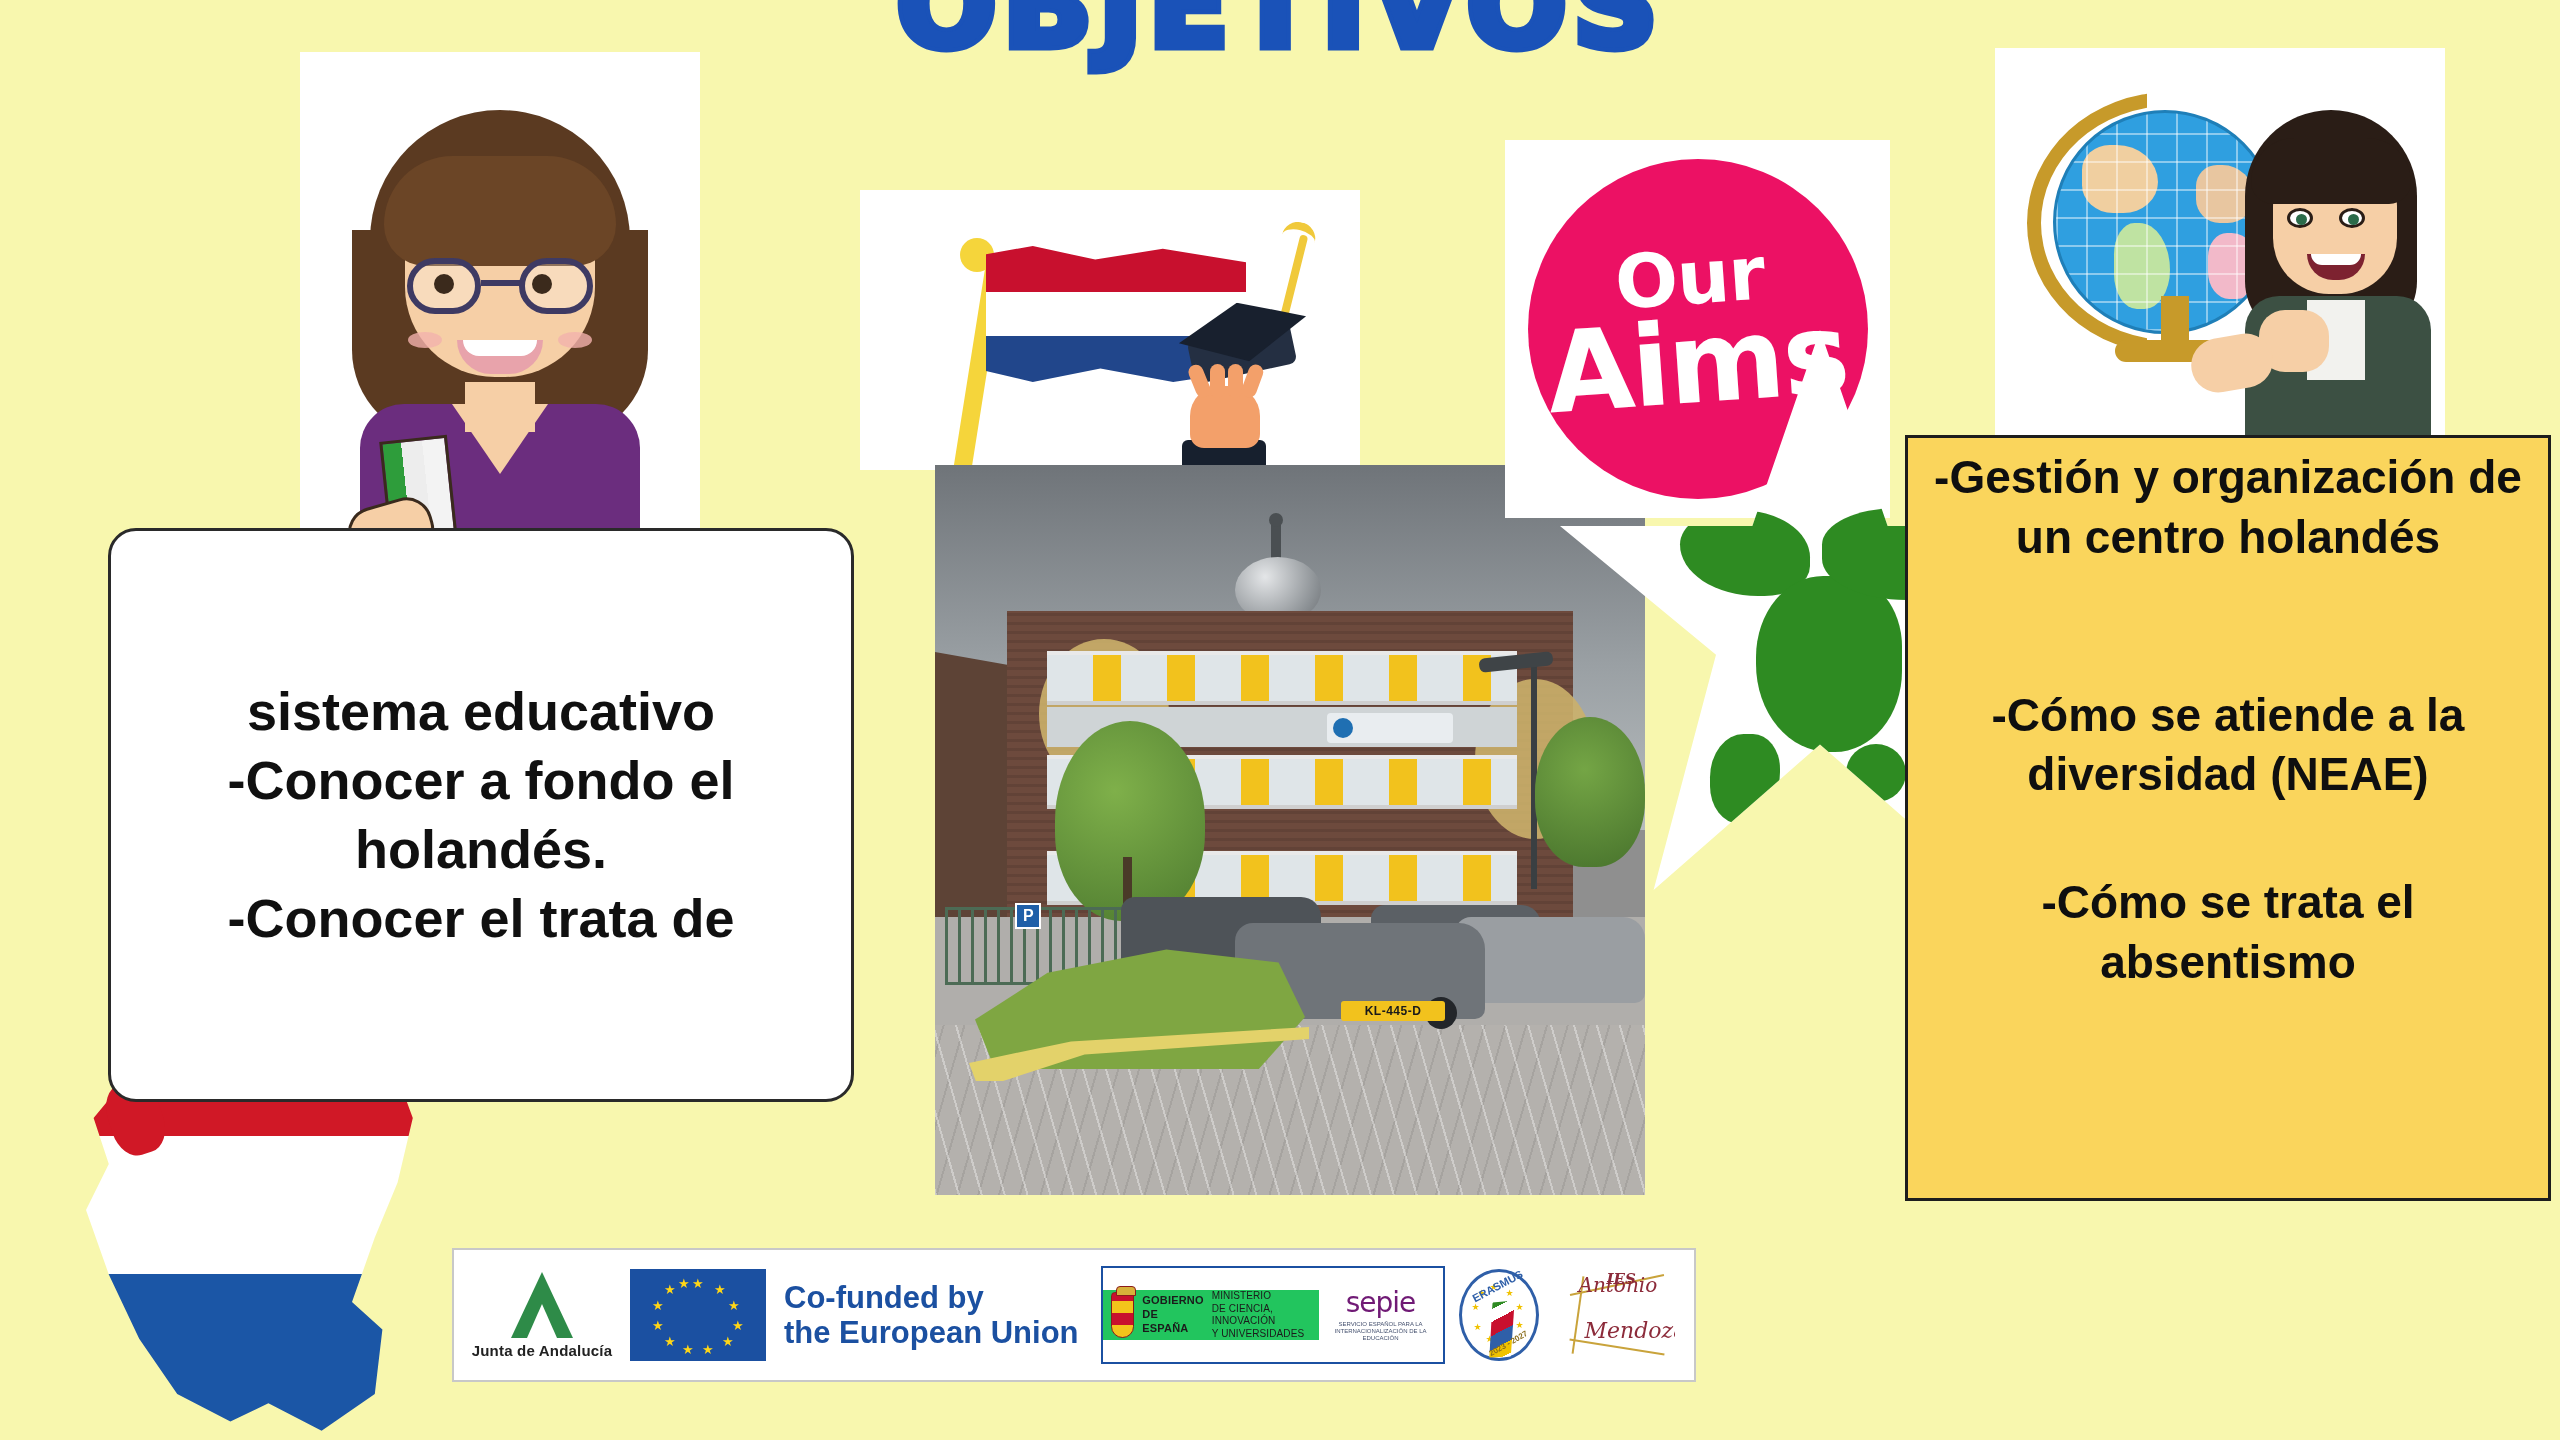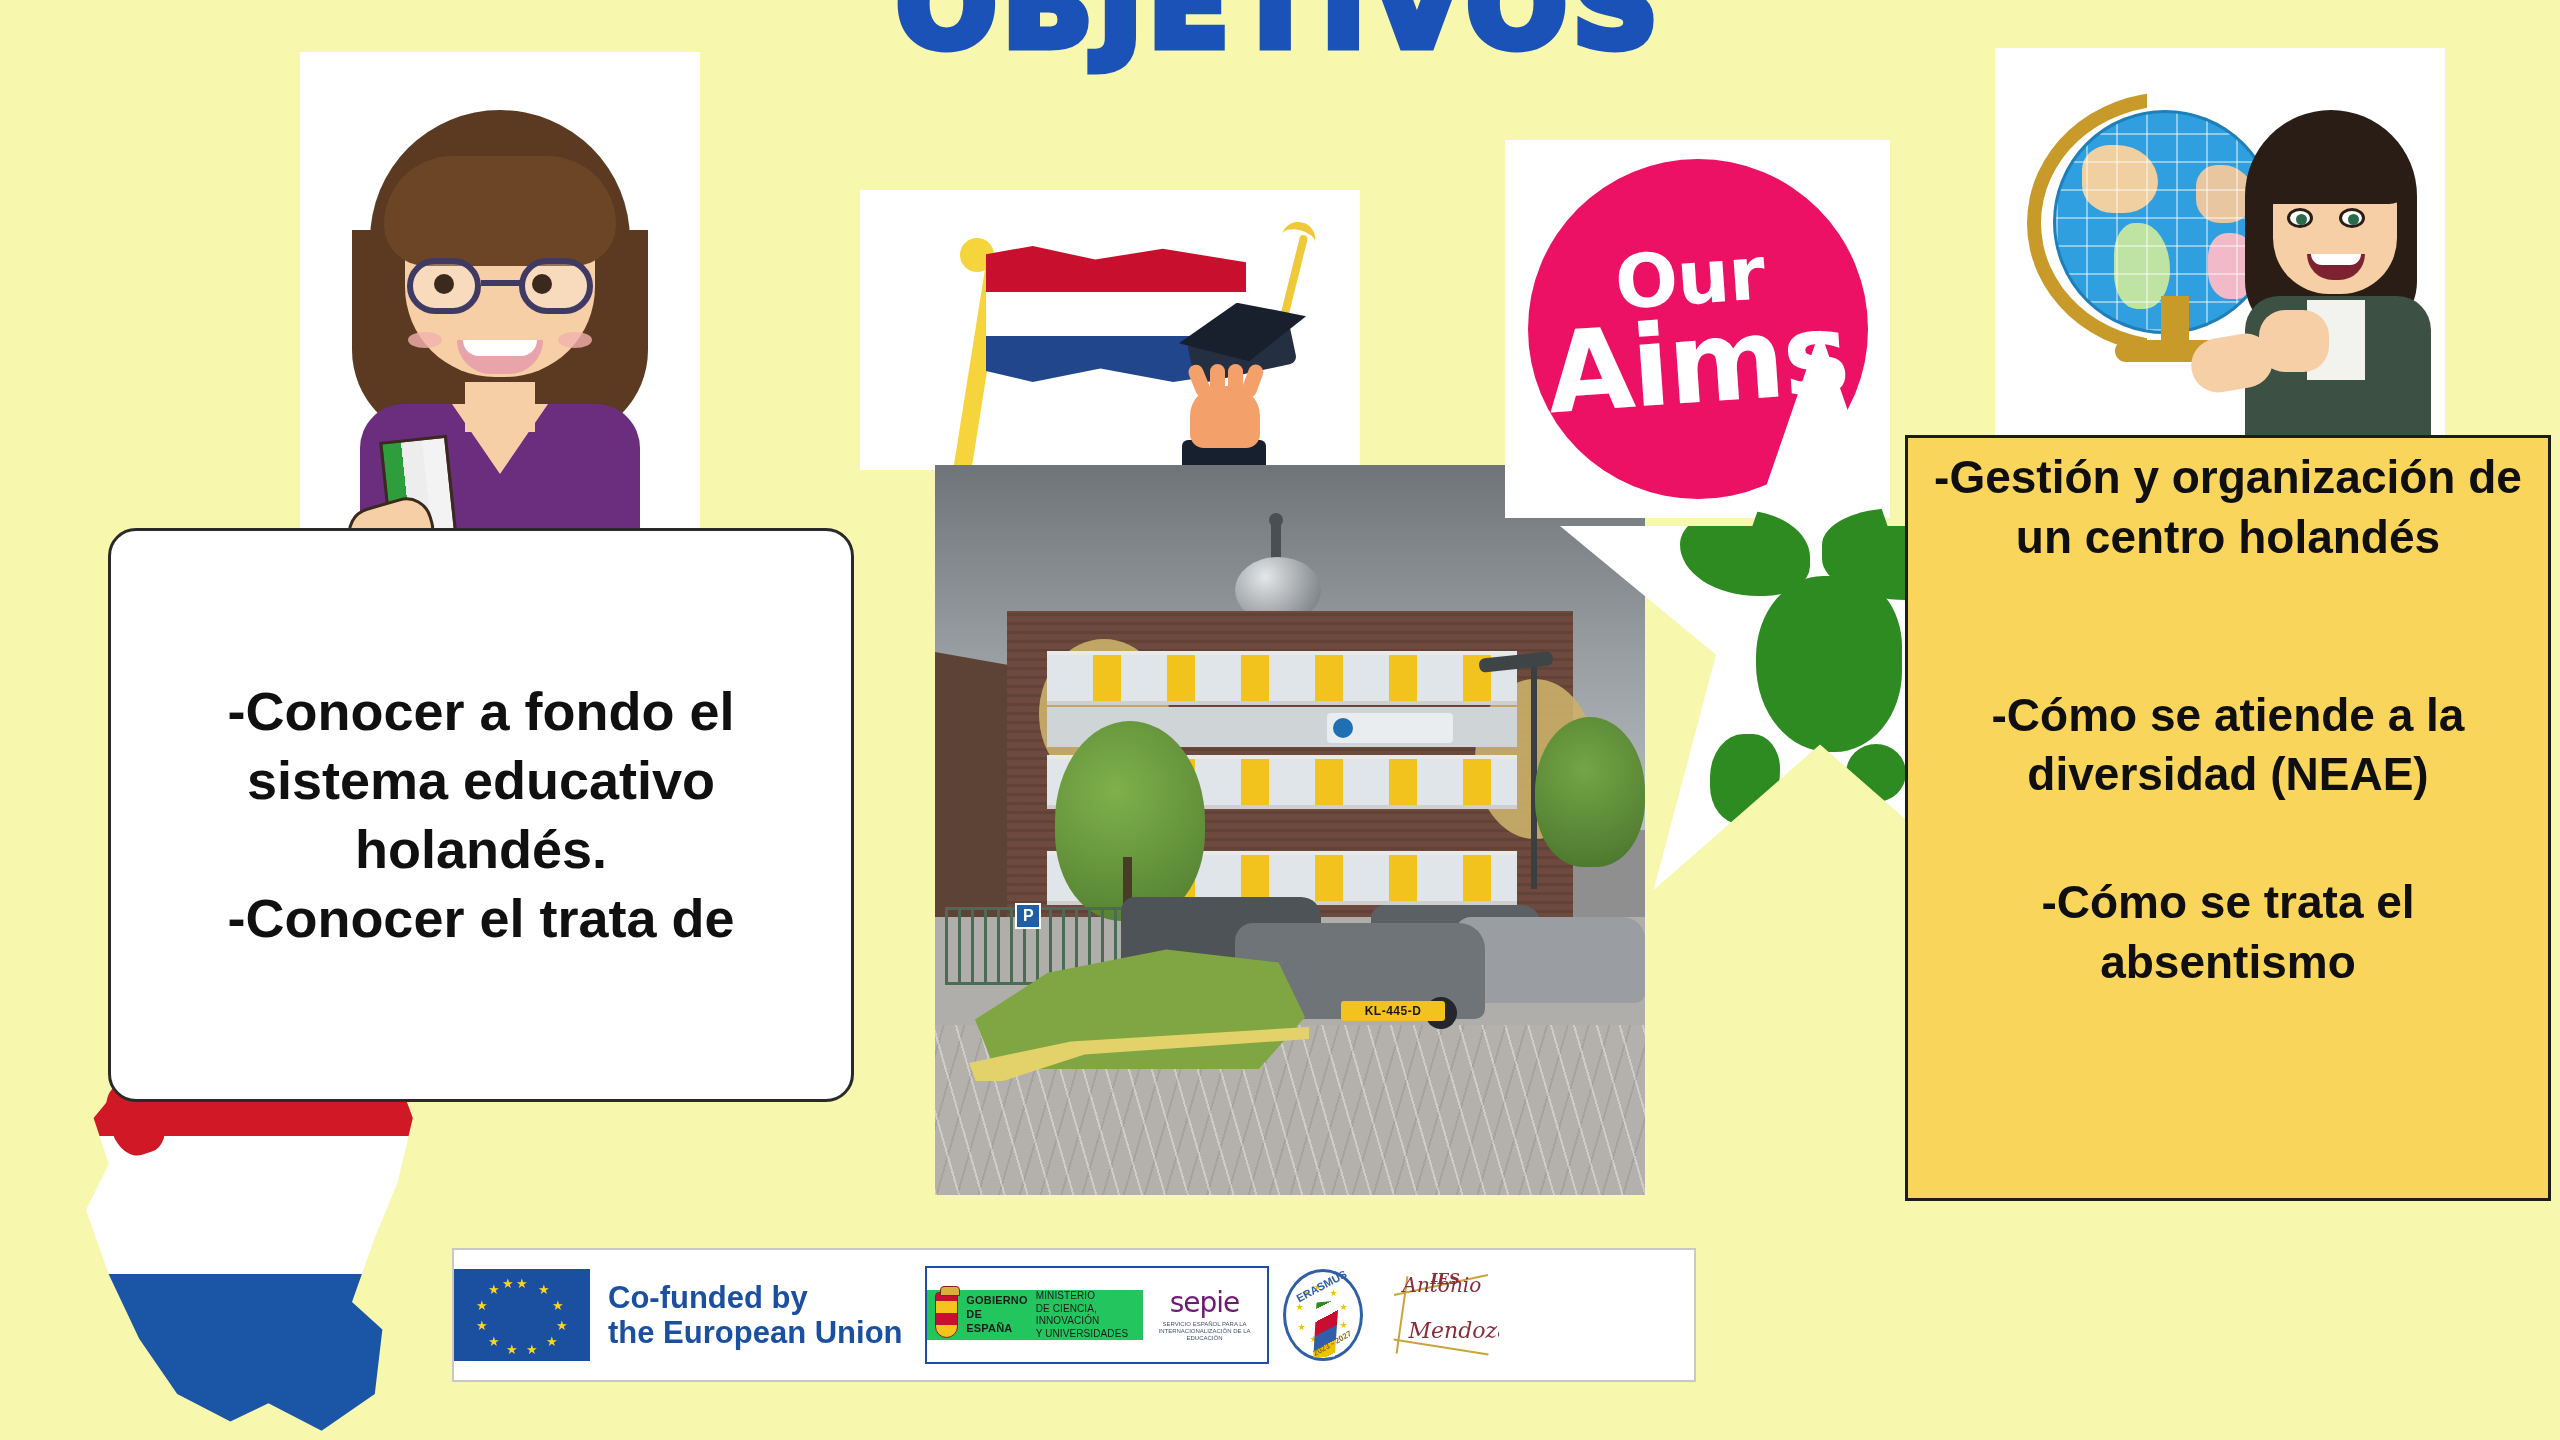--- a/index.html
+++ b/index.html
@@ -390,35 +390,39 @@
     <div class="ws-land ws6"></div>
   </div>
 
   <div id="nl-map">
     <div class="nl-shape"></div>
     <div class="nl-nub"></div>
   </div>
 
   <div id="box-left">
     <div class="txt">
+      <div>sistema educativo</div>
       <div>-Conocer a fondo el</div>
-      <div>sistema educativo</div>
       <div>holandés.</div>
       <div>-Conocer el trata de</div>
     </div>
   </div>
 
   <div id="box-right">
     <div class="blk b1">-Gestión y organización de un centro holandés</div>
     <div class="blk b3">-Cómo se atiende a la diversidad (NEAE)</div>
     <div class="blk b2">-Cómo se trata el absentismo</div>
   </div>
 
   <div id="funding-bar">
 
+    <div class="fb-cell" id="logo-junta">
+      <div class="ja-mark"></div>
+      <div class="ja-text">Junta de Andalucía</div>
+    </div>
 
     <div class="fb-cell" id="logo-eu">
       <div class="eu-flag">
         <span class="eu-star" style="left:62px;top:8px;">★</span>
         <span class="eu-star" style="left:84px;top:14px;">★</span>
         <span class="eu-star" style="left:98px;top:30px;">★</span>
         <span class="eu-star" style="left:102px;top:50px;">★</span>
         <span class="eu-star" style="left:92px;top:66px;">★</span>
         <span class="eu-star" style="left:72px;top:74px;">★</span>
         <span class="eu-star" style="left:52px;top:74px;">★</span>

